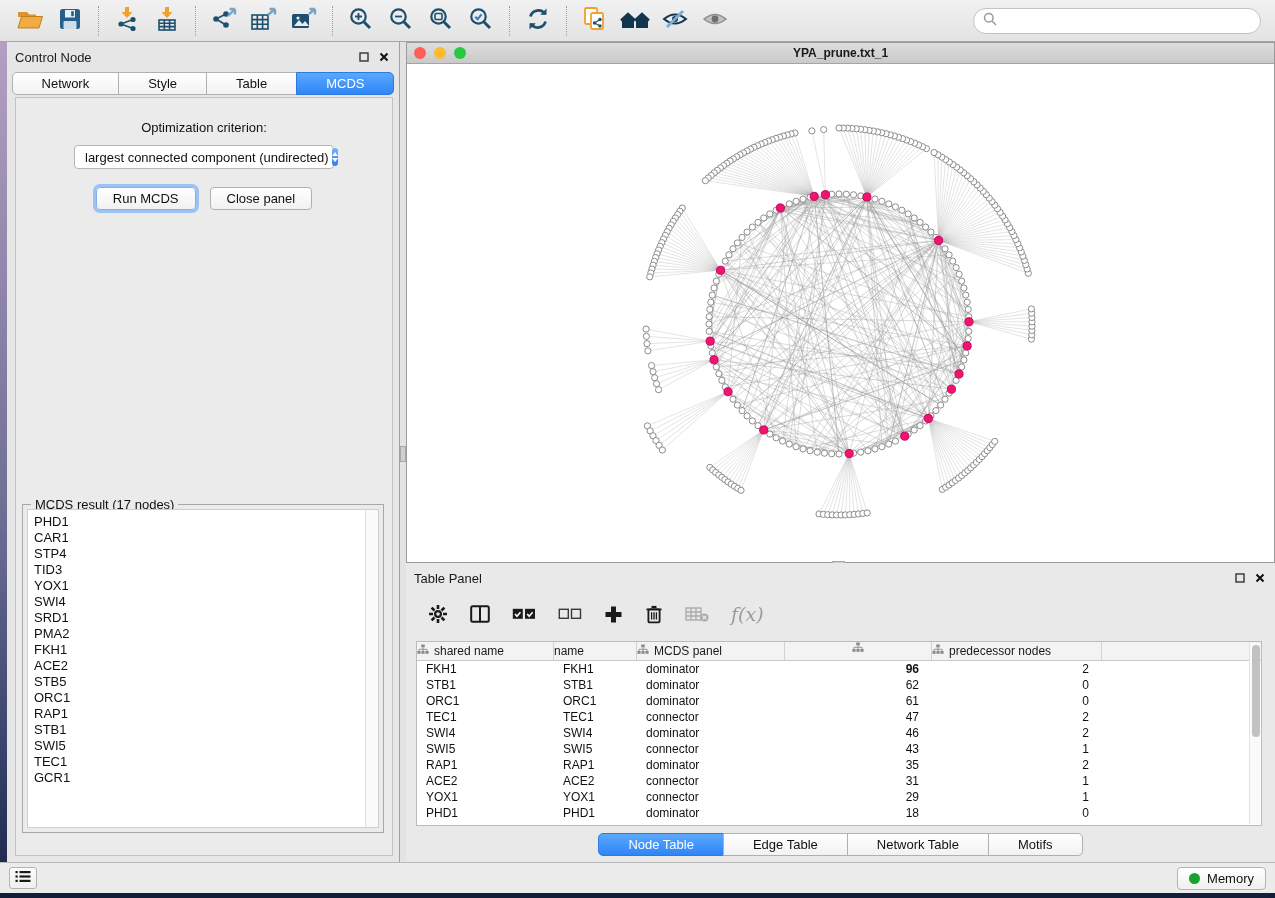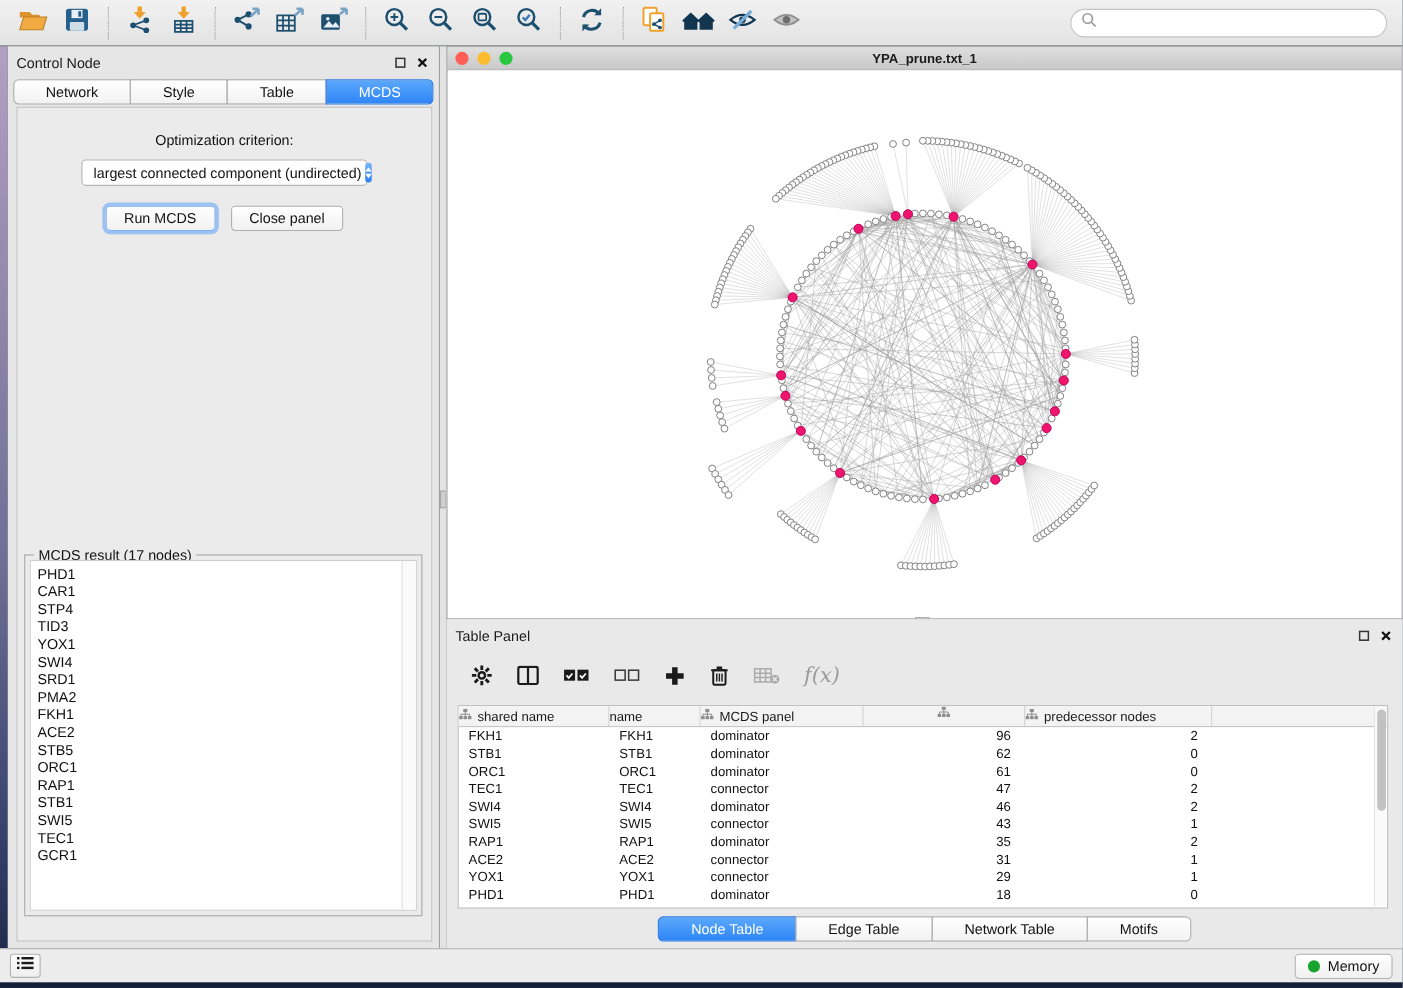--- a/index.html
+++ b/index.html
@@ -1219,21 +1219,21 @@
               </svg></span>
             <span>predecessor nodes</span>
           </div>
           <div class="th filler"></div>
         </div>
       <div class="tbl-body" id="tbl-body">
           <div class="tr">
             <div class="td l" style="width: 137px;">FKH1</div>
             <div class="td l" style="width: 83px;">FKH1</div>
             <div class="td l" style="width: 148px;">dominator</div>
-            <div class="td r" style="width: 147px;">96</div>
+            <div class="td r" style="width: 147px; font-weight: bold;">96</div>
             <div class="td r" style="width: 170px;">2</div>
           </div>
           <div class="tr">
             <div class="td l" style="width: 137px;">STB1</div>
             <div class="td l" style="width: 83px;">STB1</div>
             <div class="td l" style="width: 148px;">dominator</div>
             <div class="td r" style="width: 147px;">62</div>
             <div class="td r" style="width: 170px;">0</div>
           </div>
           <div class="tr">

